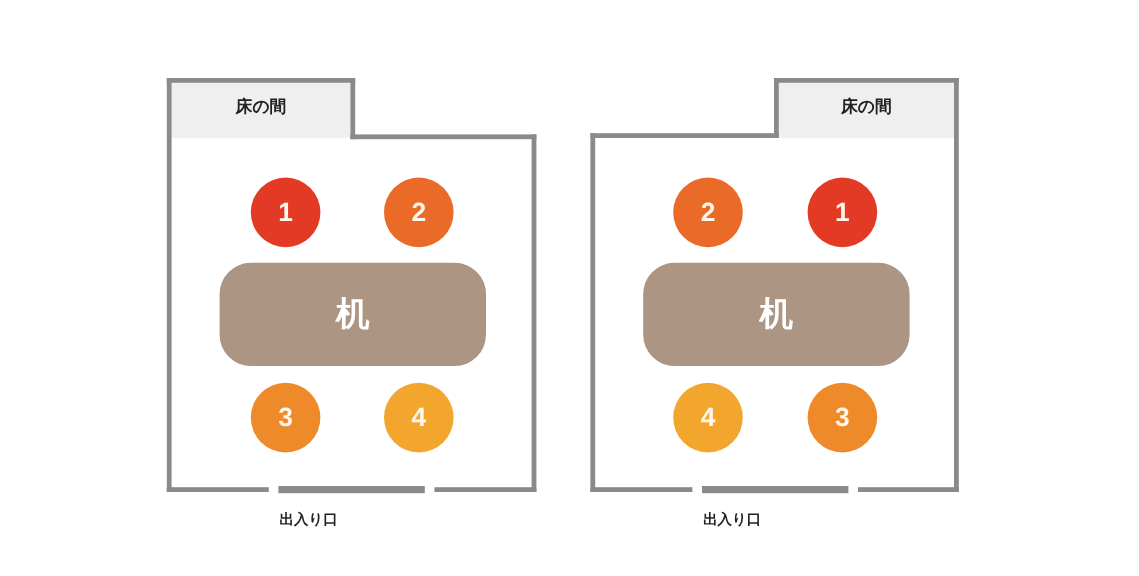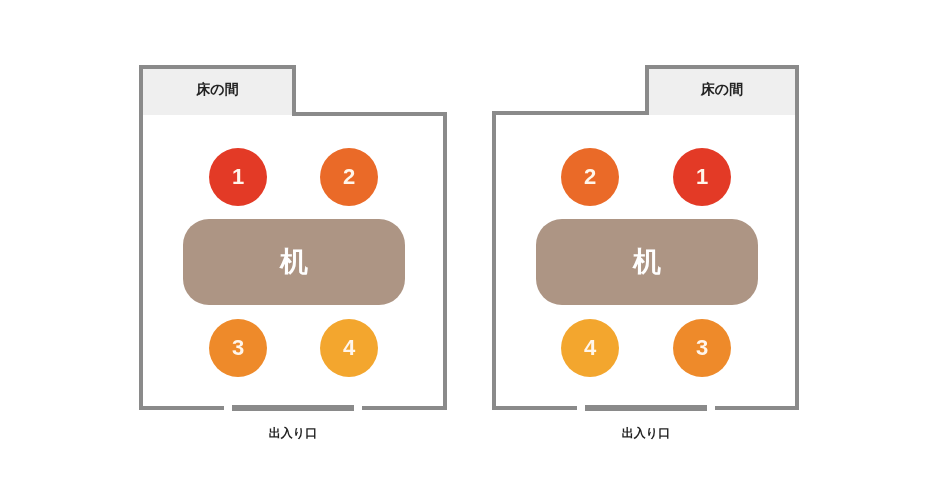--- a/index.html
+++ b/index.html
@@ -20,21 +20,21 @@
     display: flex; align-items: center; justify-content: center;
     font-family: "Liberation Sans", "DejaVu Sans", sans-serif;
   }
   .table {
     position: absolute; width: 222px; height: 86px; border-radius: 26px;
     background: #ad9584; color: #ffffff; font-size: 28px; font-weight: bold;
     display: flex; align-items: center; justify-content: center;
   }
   .entrance-label {
     position: absolute; font-size: 12px; font-weight: bold; color: #222;
-    width: 120px; text-align: center;
+    width: 120px; 
   }
 </style>
 </head>
 <body>
 
 <div class="room">
 
   <div class="tokonoma" style="left:143px; top:69px; width:149px; height:46px;"></div>
   <div class="tokonoma-label" style="left:143px; top:66px; width:149px;">床の間</div>
 

